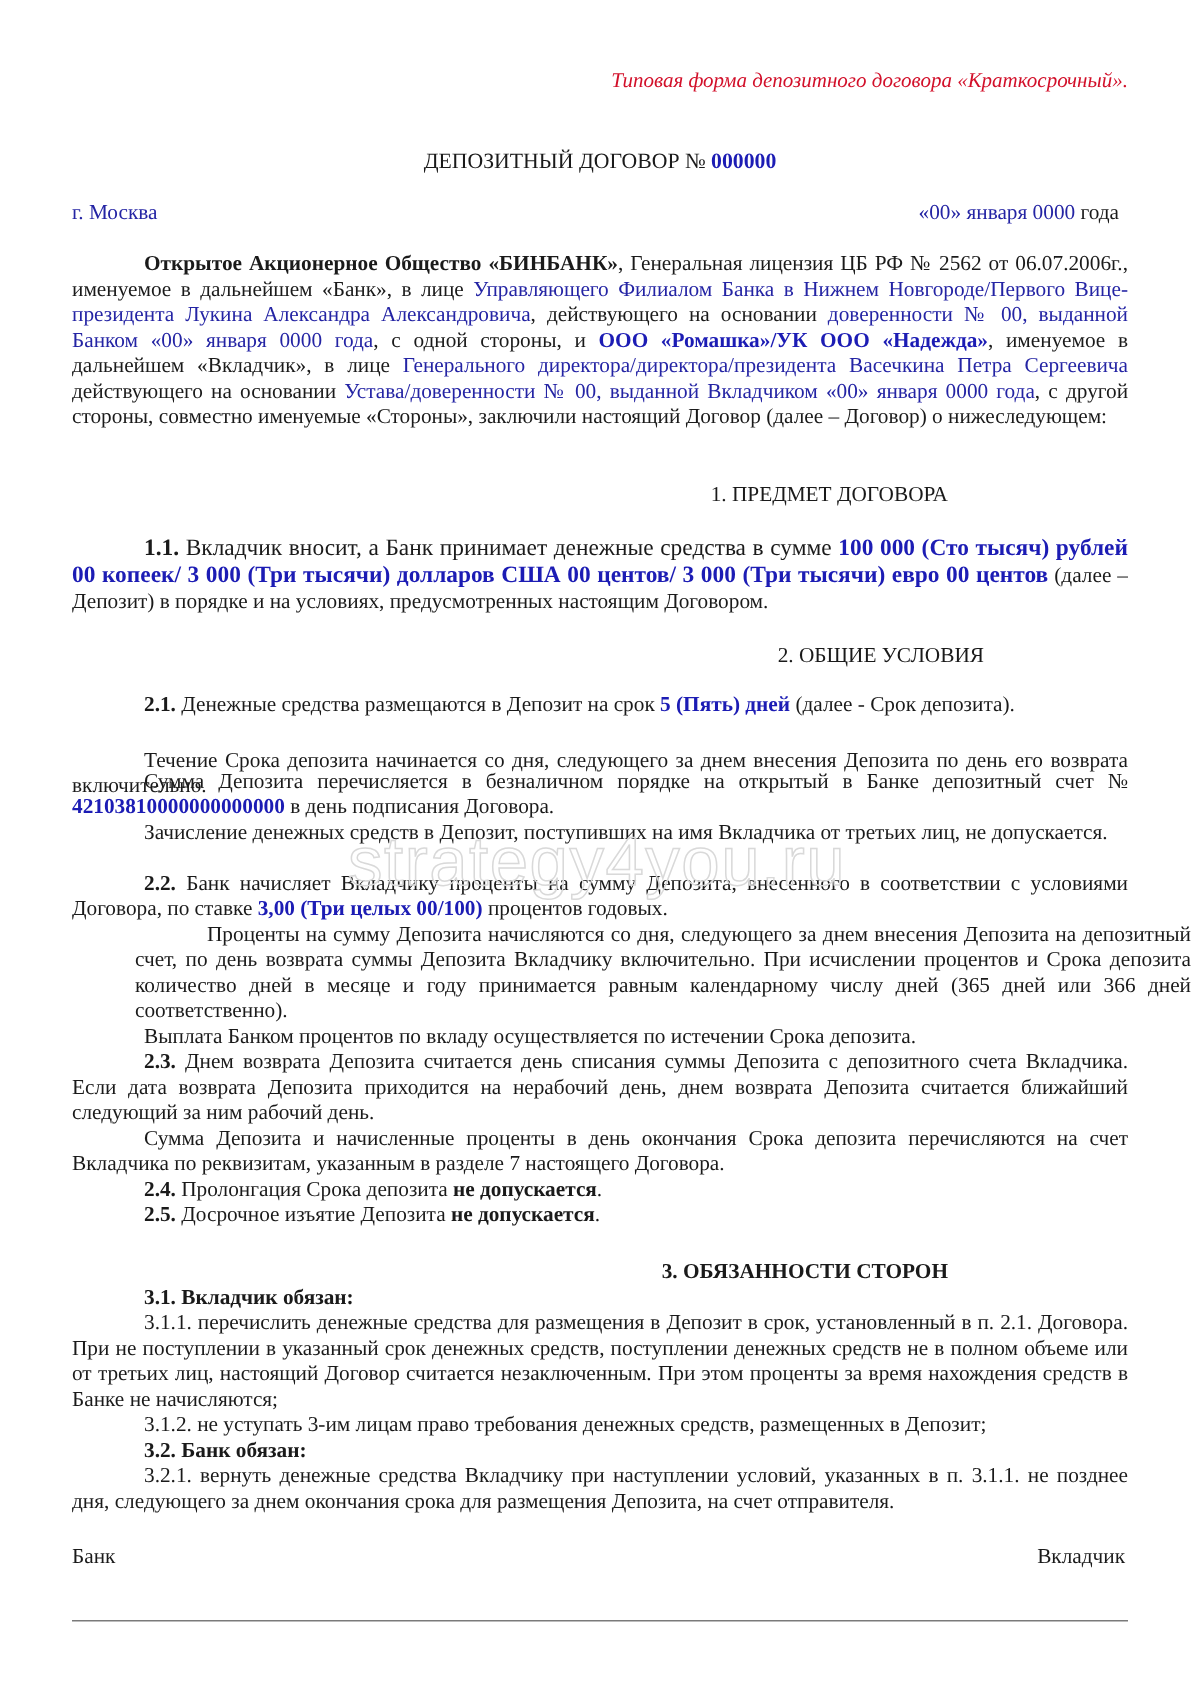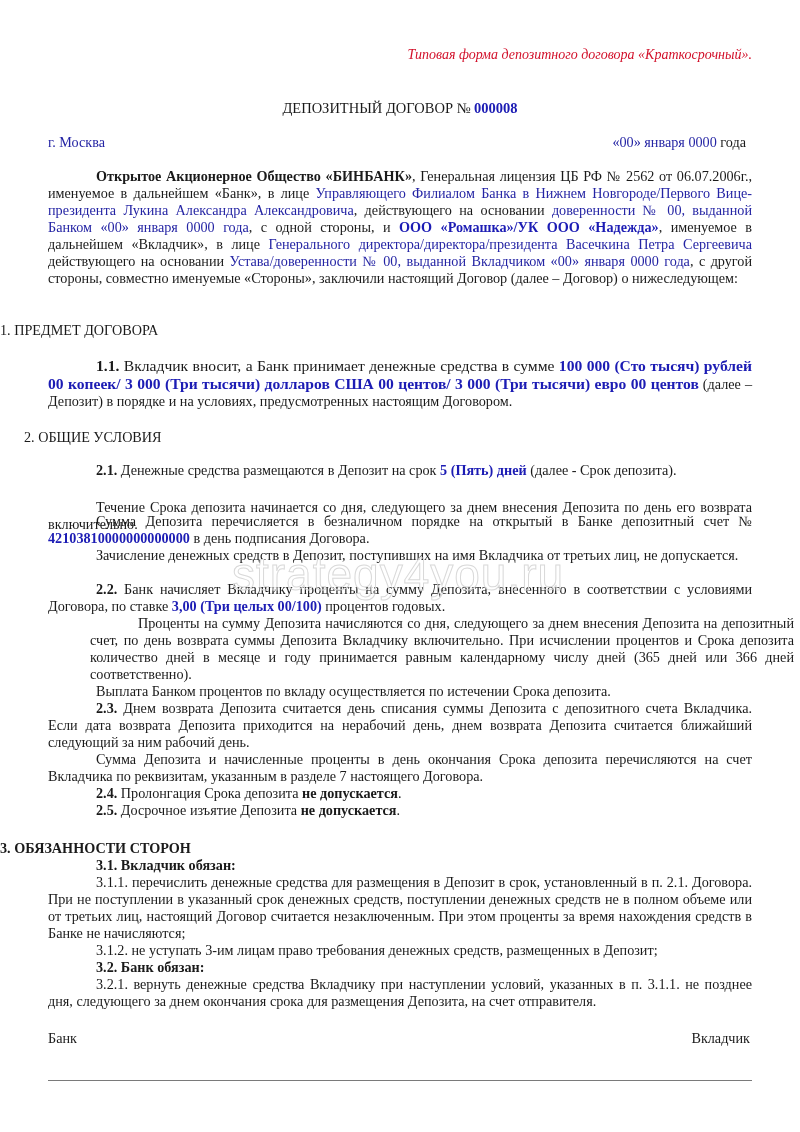--- a/index.html
+++ b/index.html
@@ -21,21 +21,21 @@
     text-align: center; font-size: 14.5px;
   }
   .city { position: absolute; left: 48px; top: 134px; }
   .date { position: absolute; right: 54px; top: 134px; }
   .par {
     position: absolute; left: 48px; width: 704px;
     text-align: justify; line-height: 17px;
   }
   .indent { text-indent: 48px; }
   .sec {
-    position: absolute; left: 0; width: 632px; text-align: left;
+    position: absolute; left: 0; width: 632px; text-align: right;
   }
   .big { font-size: 15.6px; line-height: 18px; }
   .sig-left { position: absolute; left: 48px; top: 1030px; }
   .sig-right { position: absolute; right: 50px; top: 1030px; }
   .sign-line {
     position: absolute; left: 48px; top: 1080px; width: 704px;
     border-top: 1px solid #7a7a7a;
   }
   .watermark {
     position: absolute; left: 232px; top: 547px;
@@ -45,21 +45,21 @@
     letter-spacing: 1px;
     pointer-events: none;
   }
 </style>
 </head>
 <body>
 
 <div class="header-note">Типовая форма депозитного договора «Краткосрочный».</div>
 
 <div class="title">
-  <span>ДЕПОЗИТНЫЙ ДОГОВОР № </span><span class="bblue">000008</span>
+  <span>ДЕПОЗИТНЫЙ ДОГОВОР № </span><span class="bblue">000000</span>
 </div>
 
 <div class="city blue">г. Москва</div>
 <div class="date">
   <span class="blue">«00»</span>
   <span class="blue">января</span>
   <span class="blue">0000</span>
   <span>года</span>
 </div>
 

